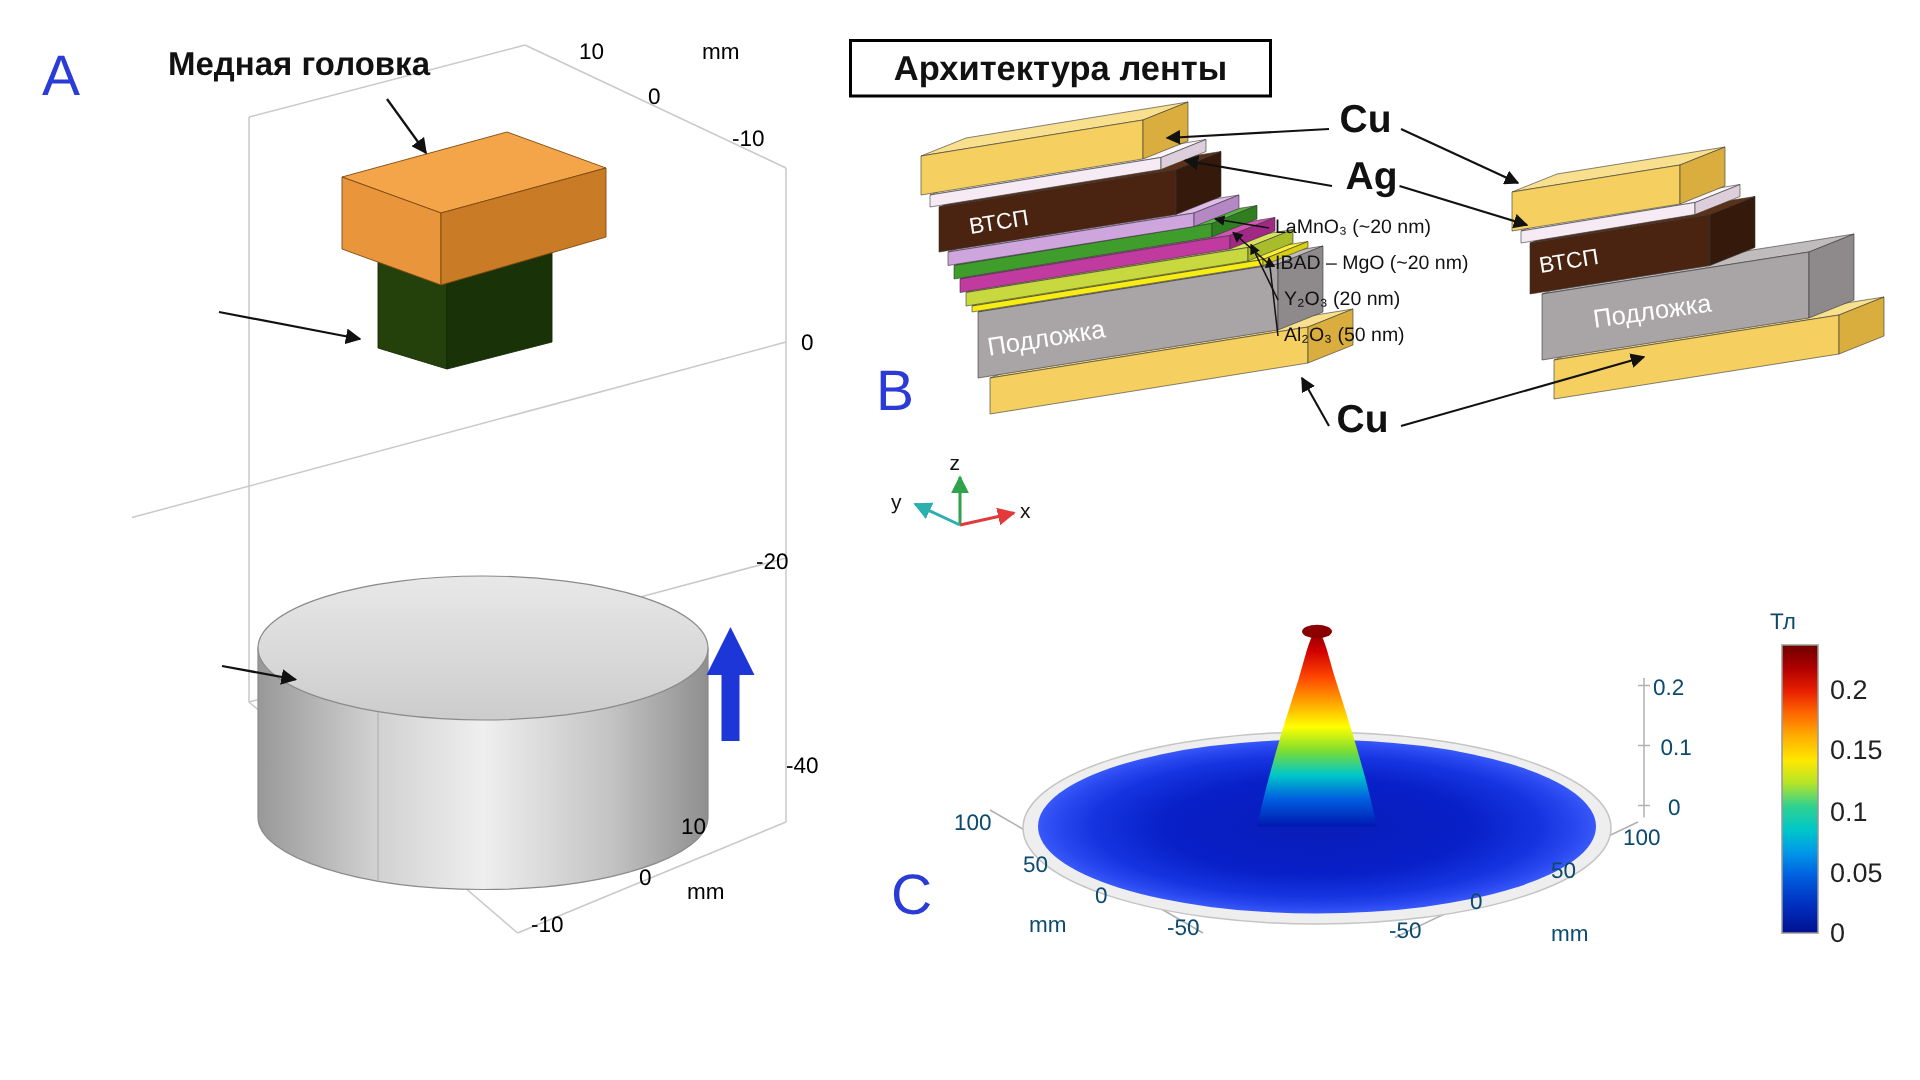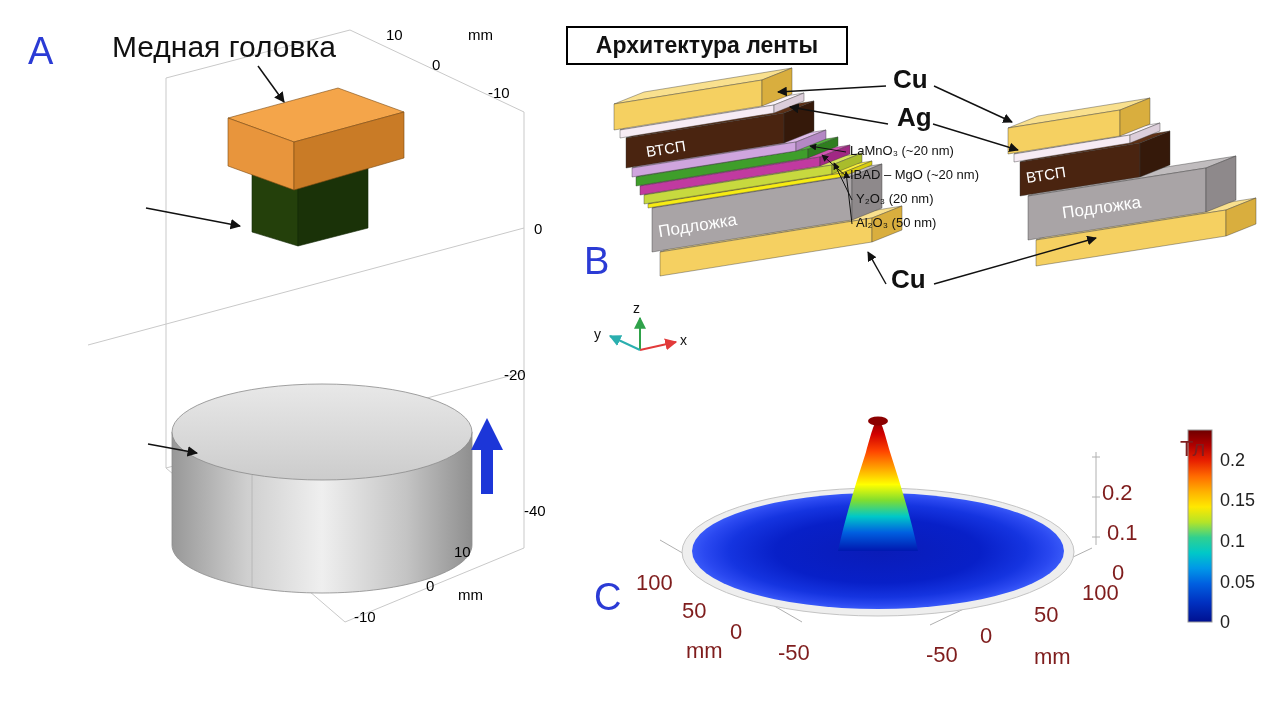--- a/index.html
+++ b/index.html
@@ -1,24 +1,24 @@
 <!DOCTYPE html>
 <html><head>
 <meta charset="utf-8">
 <style>
   html,body{margin:0;padding:0;background:#fff;}
   #stage{position:relative;width:1280px;height:720px;background:#fff;overflow:hidden;
          font-family:"Liberation Sans",sans-serif;}
   svg{position:absolute;left:0;top:0;}
   .t{position:absolute;color:#111;white-space:nowrap;font-family:"Liberation Sans",sans-serif;}
-  .b23{font-size:30px;font-weight:normal;}
+  .b23{font-size:22px;font-weight:bold;}
   .b26{font-size:26px;font-weight:bold;}
   .wrap{white-space:normal;line-height:1.12;}
   .tick{font-size:15px;color:#000000;}
-  .tick17{font-size:22px;color:#7f1d1d;margin-top:30px;}
+  .tick17{font-size:15px;color:#0c4a6e;}
   .tick18{font-size:18px;color:#222;}
   .letter{font-size:38px;color:#2B3BD5;}
   .blue{color:#1C36D8;}
   .small-lbl{font-size:13px;color:#111;}
   .face-lbl{color:#fff;font-size:15px;}
   .face-lbl2{color:#fff;font-size:17px;}
   .boxed{position:absolute;border:2px solid #000;background:#fff;padding:4px 10px;
          font-weight:bold;font-size:23px;color:#111;font-family:"Liberation Sans",sans-serif;}
   .axis-lbl{font-size:14px;color:#111;}
   sub{font-size:62%;}

